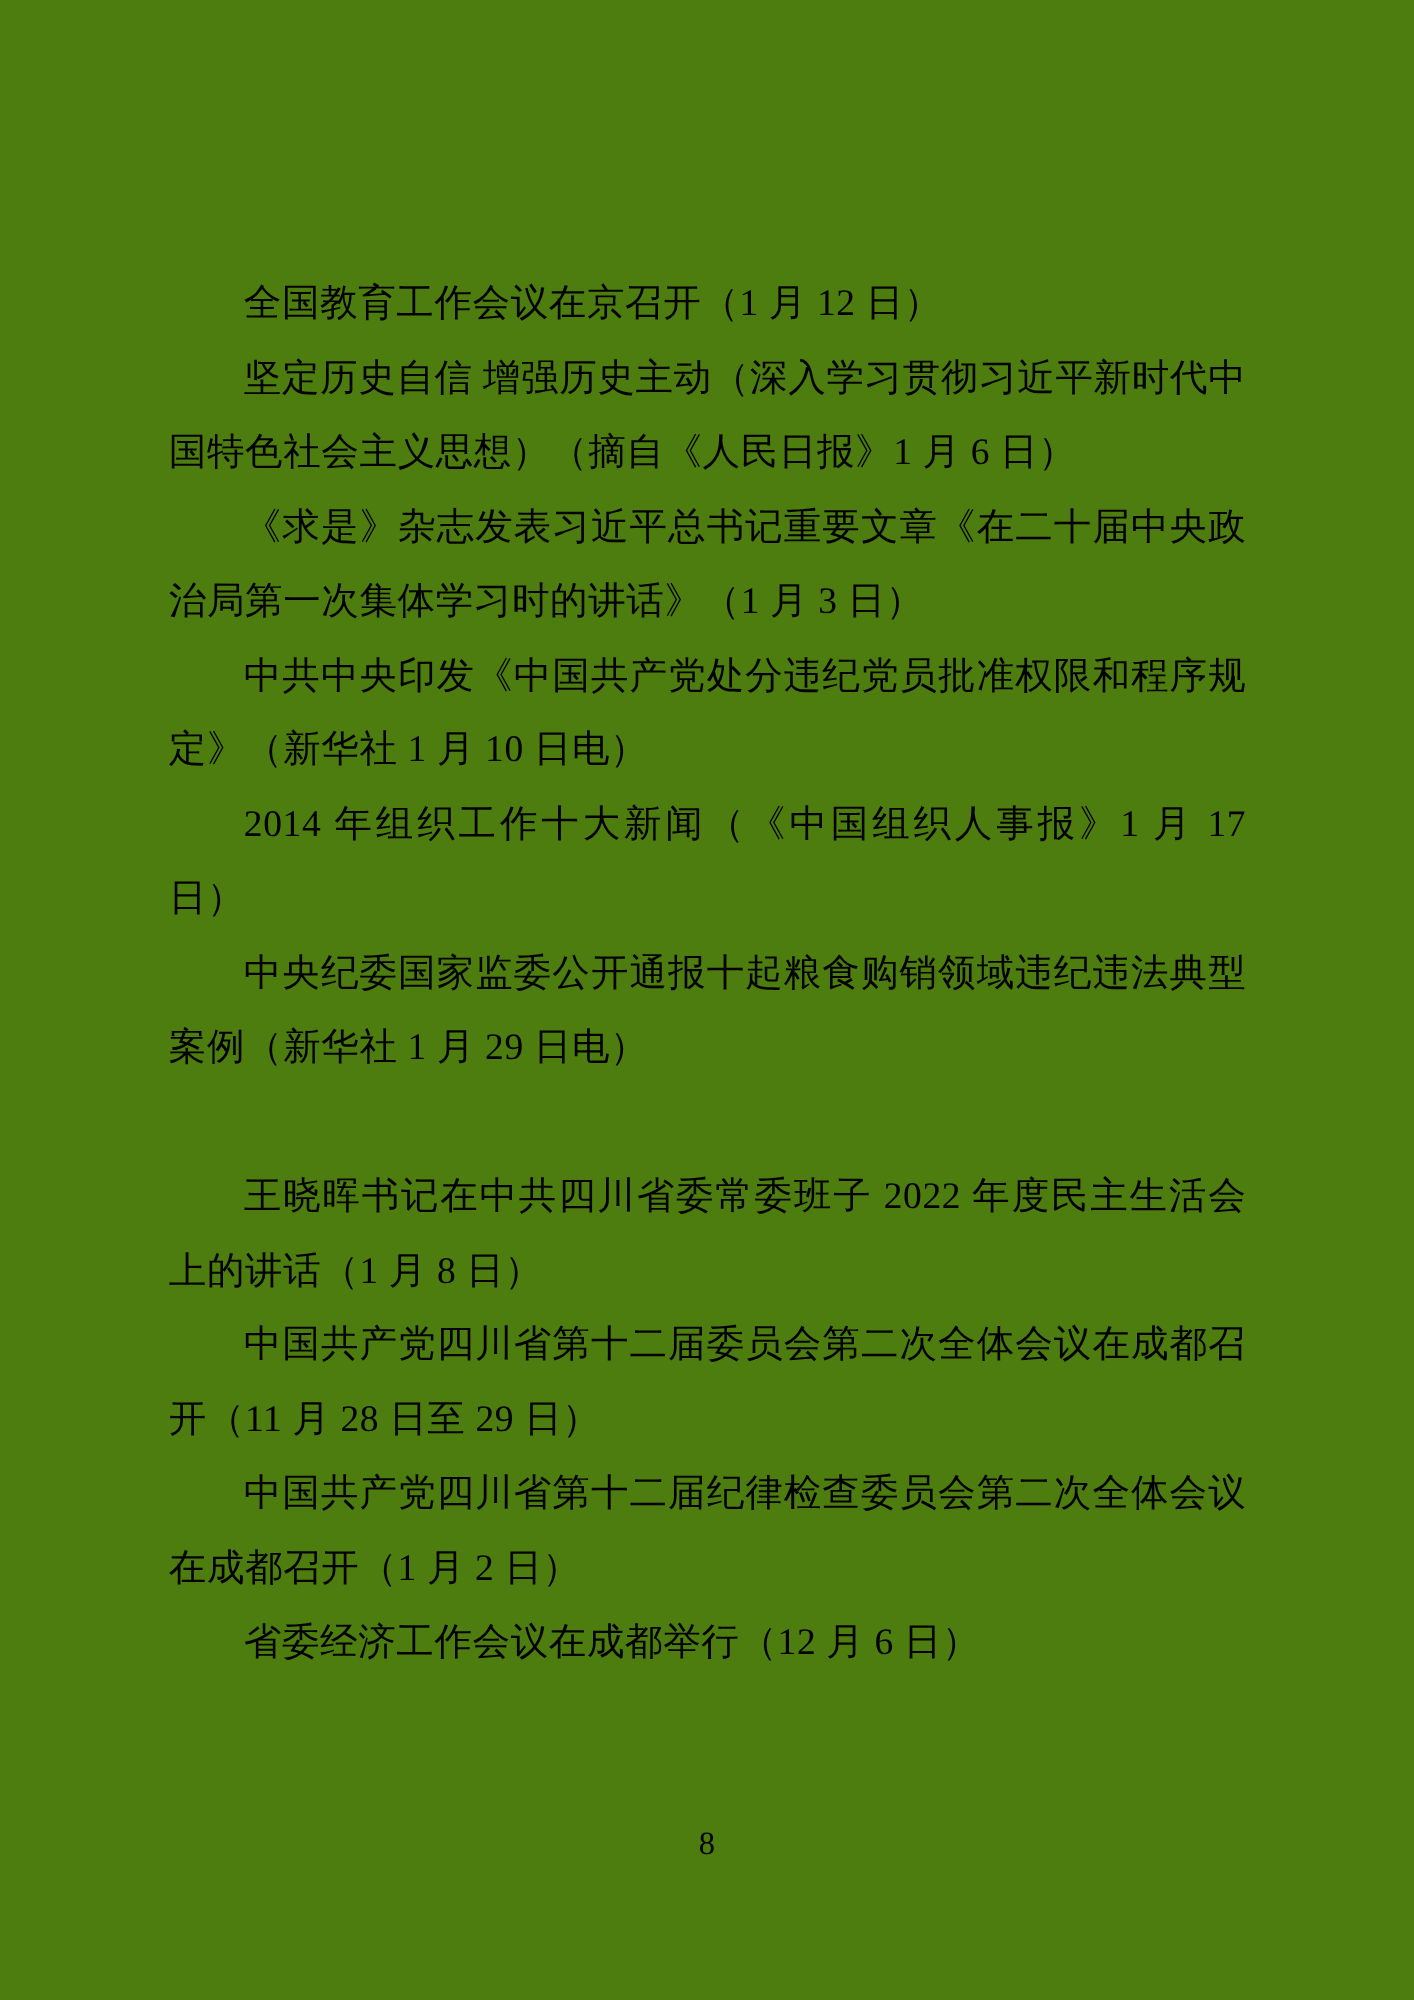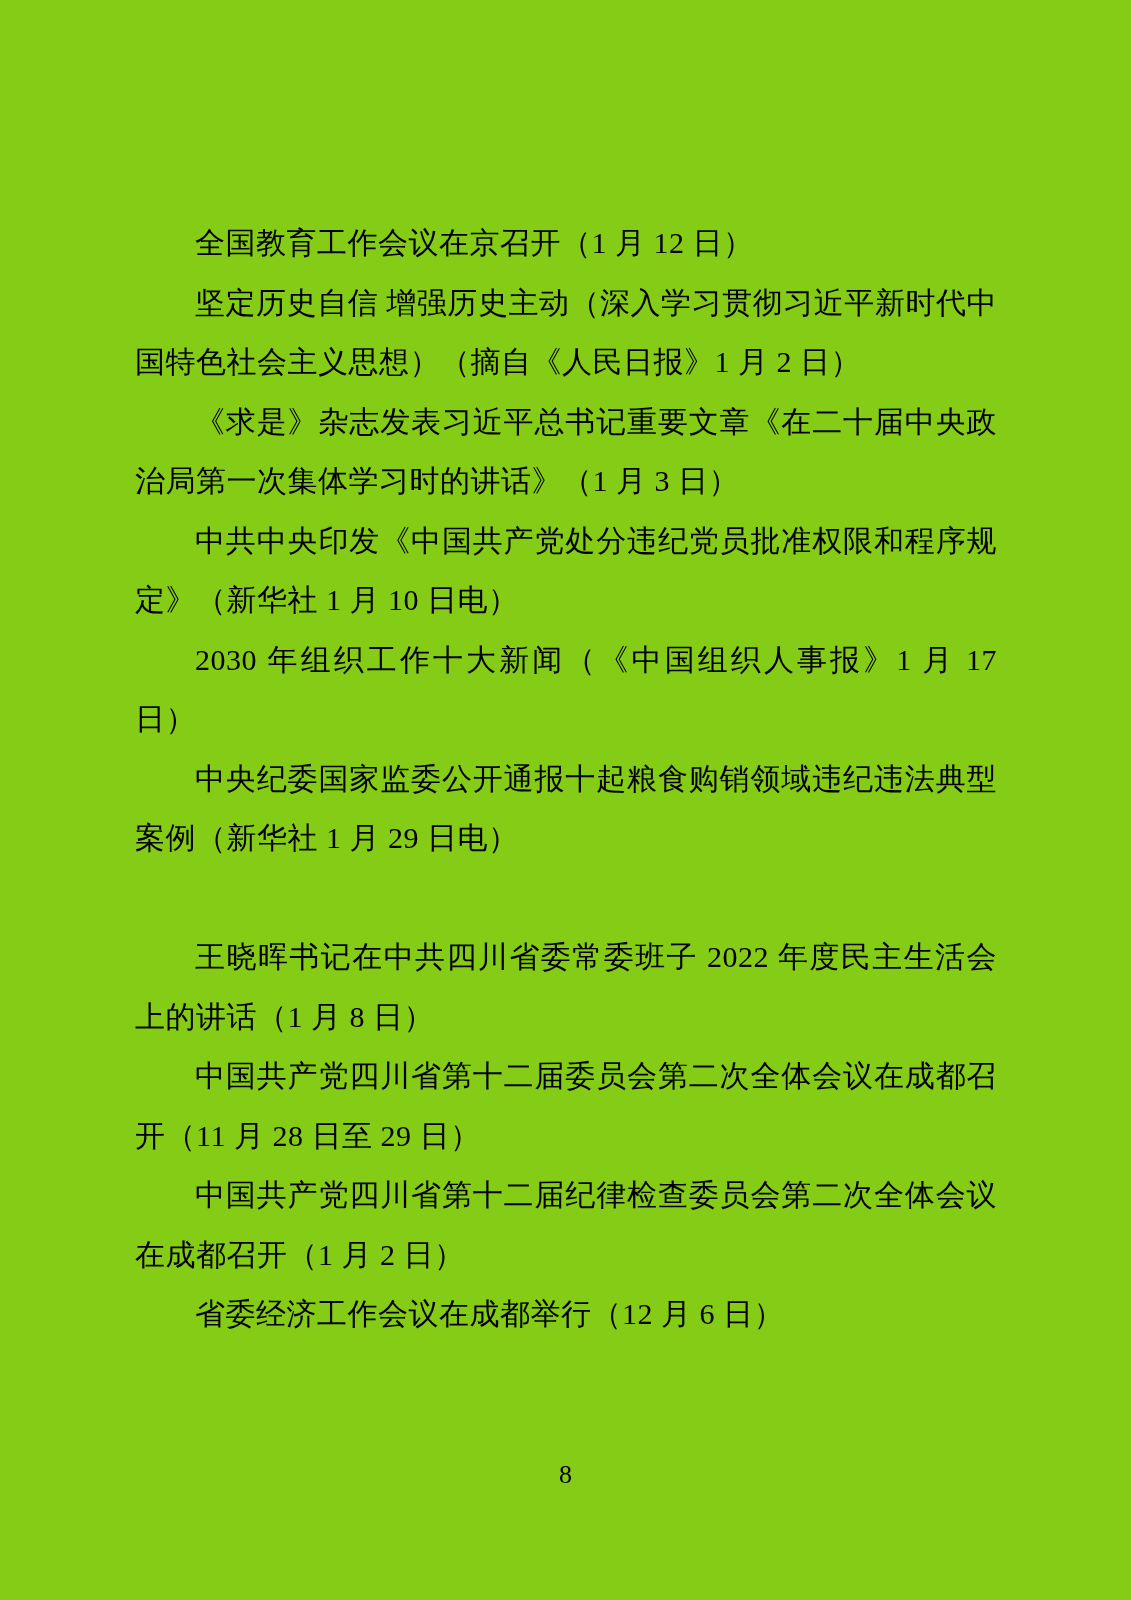--- a/index.html
+++ b/index.html
@@ -14,21 +14,21 @@
     overflow: hidden;
     font-family: "Liberation Serif", "DejaVu Serif", serif;
     color: #000000;
   }
   .page {
     position: absolute;
     left: 0;
     top: 0;
     width: 1131px;
     height: 1600px;
-    background: #84cc16;
+    background: #4d7c0f;
   }
   .content {
     position: absolute;
     left: 135px;
     top: 213px;
     width: 862px;
     font-size: 30px;
     line-height: 59.5px;
     text-align: justify;
     text-justify: inter-ideograph;
@@ -53,24 +53,24 @@
   }
 </style>
 </head>
 <body>
 
 <div class="page">
 
   <div class="content">
     <div>
         <p class="para">全国教育工作会议在京召开（1 月 12 日）</p>
-        <p class="para">坚定历史自信 增强历史主动（深入学习贯彻习近平新时代中国特色社会主义思想）（摘自《人民日报》1 月 2 日）</p>
+        <p class="para">坚定历史自信 增强历史主动（深入学习贯彻习近平新时代中国特色社会主义思想）（摘自《人民日报》1 月 6 日）</p>
         <p class="para">《求是》杂志发表习近平总书记重要文章《在二十届中央政治局第一次集体学习时的讲话》（1 月 3 日）</p>
         <p class="para">中共中央印发《中国共产党处分违纪党员批准权限和程序规定》（新华社 1 月 10 日电）</p>
-        <p class="para">2030 年组织工作十大新闻（《中国组织人事报》1 月 17 日）</p>
+        <p class="para">2014 年组织工作十大新闻（《中国组织人事报》1 月 17 日）</p>
         <p class="para">中央纪委国家监委公开通报十起粮食购销领域违纪违法典型案例（新华社 1 月 29 日电）</p>
       </div>
 
     <div class="blank-line"></div>
 
     <div>
         <p class="para">王晓晖书记在中共四川省委常委班子 2022 年度民主生活会上的讲话（1 月 8 日）</p>
         <p class="para">中国共产党四川省第十二届委员会第二次全体会议在成都召开（11 月 28 日至 29 日）</p>
         <p class="para">中国共产党四川省第十二届纪律检查委员会第二次全体会议在成都召开（1 月 2 日）</p>
         <p class="para">省委经济工作会议在成都举行（12 月 6 日）</p>

